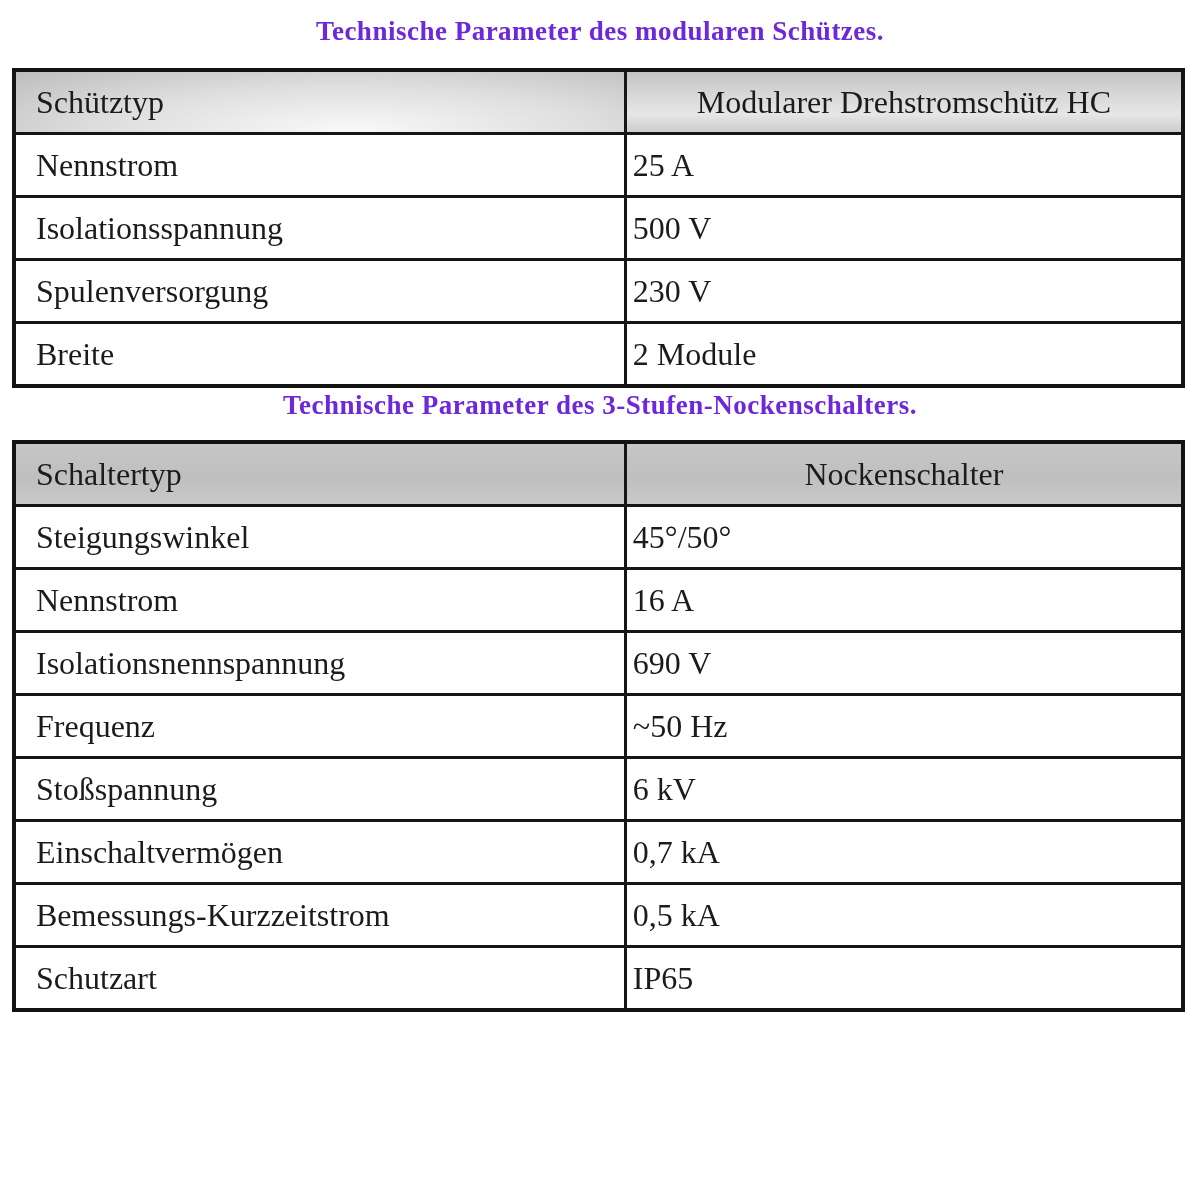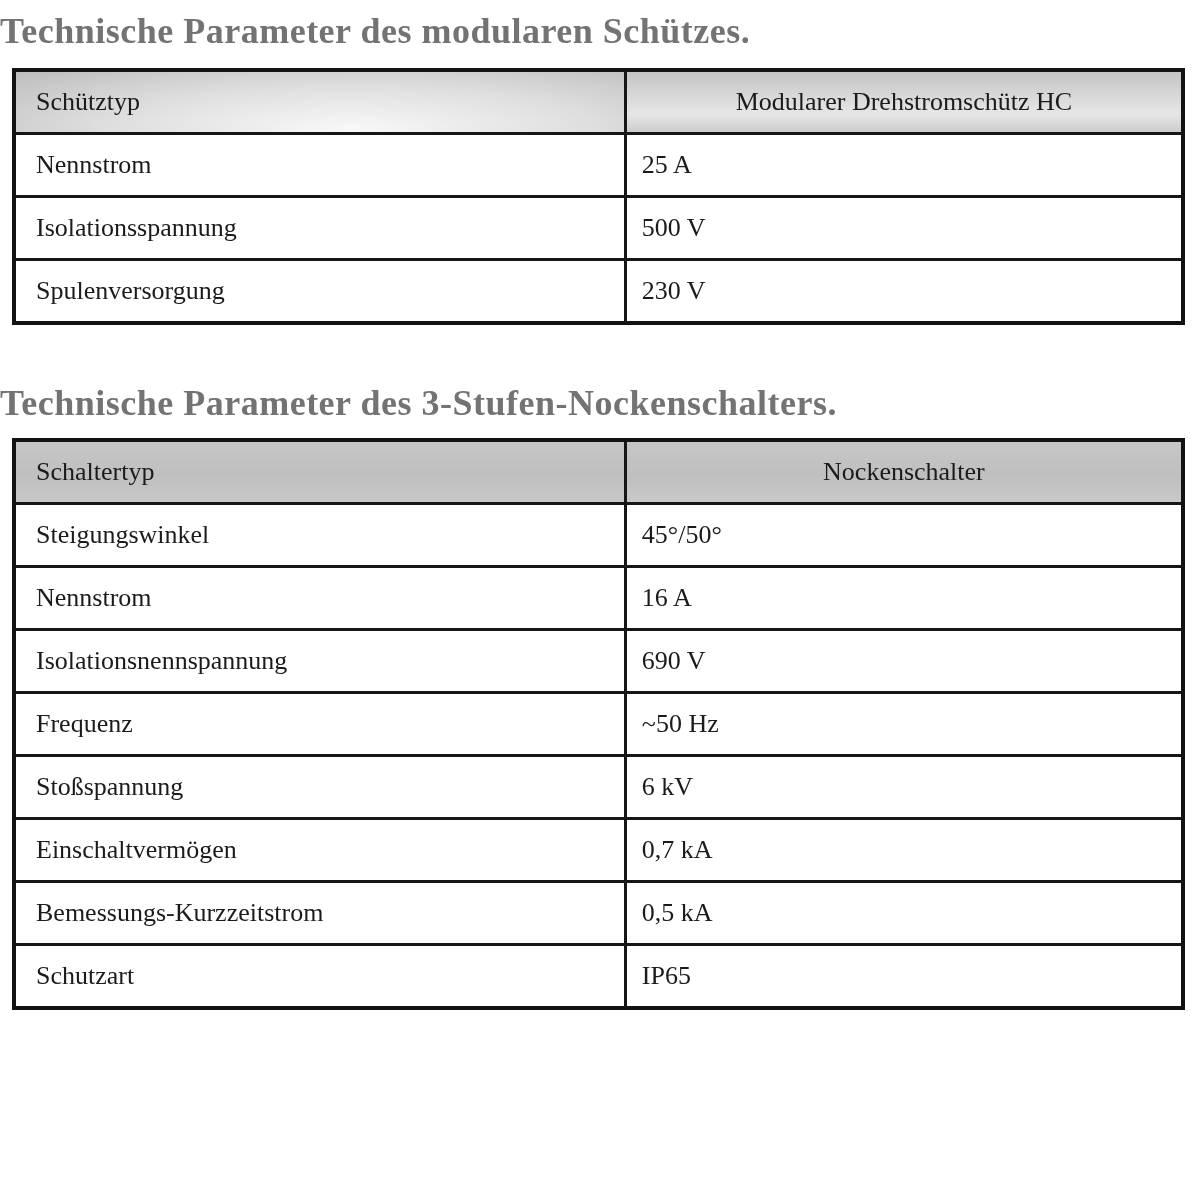--- a/index.html
+++ b/index.html
@@ -11,53 +11,54 @@
     font-family: "Liberation Serif", "DejaVu Serif", serif;
     color: #1b1b1b;
     overflow: hidden;
   }
   .page {
     width: 1200px;
     height: 1200px;
     filter: blur(0.3px);
   }
   .caption {
+    text-align: center;
     font-weight: bold;
-    font-size: 36px;
+    font-size: 27px;
     line-height: 34px;
     letter-spacing: 0.5px;
-    color: #737373;
+    color: #6d28d9;
   }
   .caption.c1 { padding-top: 14px; }
-  .caption.c2 { margin-top: 61px; }
+  .caption.c2 { }
   table.spec-table {
     border-collapse: collapse;
     table-layout: fixed;
     width: 1173px;
     margin-left: 12px;
     border: 4px solid #131313;
   }
   table.t1 { margin-top: 20px; }
   table.t2 { margin-top: 18px; }
   .spec-table th, .spec-table td {
     border: 3px solid #161616;
     height: 58px;
-    font-size: 26px;
+    font-size: 32px;
     font-weight: normal;
     vertical-align: middle;
     overflow: hidden;
     white-space: nowrap;
   }
   .spec-table .param {
     width: 50.2%;
     text-align: left;
     padding-left: 20px;
   }
   .spec-table .value {
-    padding: 0 15px;
+    padding: 0 6px;
   }
   
   .t1 th.param {
     background: radial-gradient(ellipse 90% 160% at 55% 95%, #f8f8f8 0%, #dedede 45%, #b9b9b9 90%, #a8a8a8 100%);
   }
   .t1 th.value {
     background: linear-gradient(to bottom, #c3c3c3 0%, #d8d8d8 40%, #e6e6e6 70%, #cccccc 100%);
   }
   
   .t2 th.param, .t2 th.value {
@@ -83,20 +84,24 @@
         <td class="param">Nennstrom</td>
         <td class="value">25 A</td>
       </tr>
       <tr>
         <td class="param">Isolationsspannung</td>
         <td class="value">500 V</td>
       </tr>
       <tr>
         <td class="param">Spulenversorgung</td>
         <td class="value">230 V</td>
+      </tr>
+      <tr>
+        <td class="param">Breite</td>
+        <td class="value">2 Module</td>
       </tr>
     </tbody>
   </table>
 
   <div class="caption c2">Technische Parameter des 3-Stufen-Nockenschalters.</div>
 
   <table class="spec-table t2">
     <thead>
       <tr>
         <th class="param">Schaltertyp</th>

